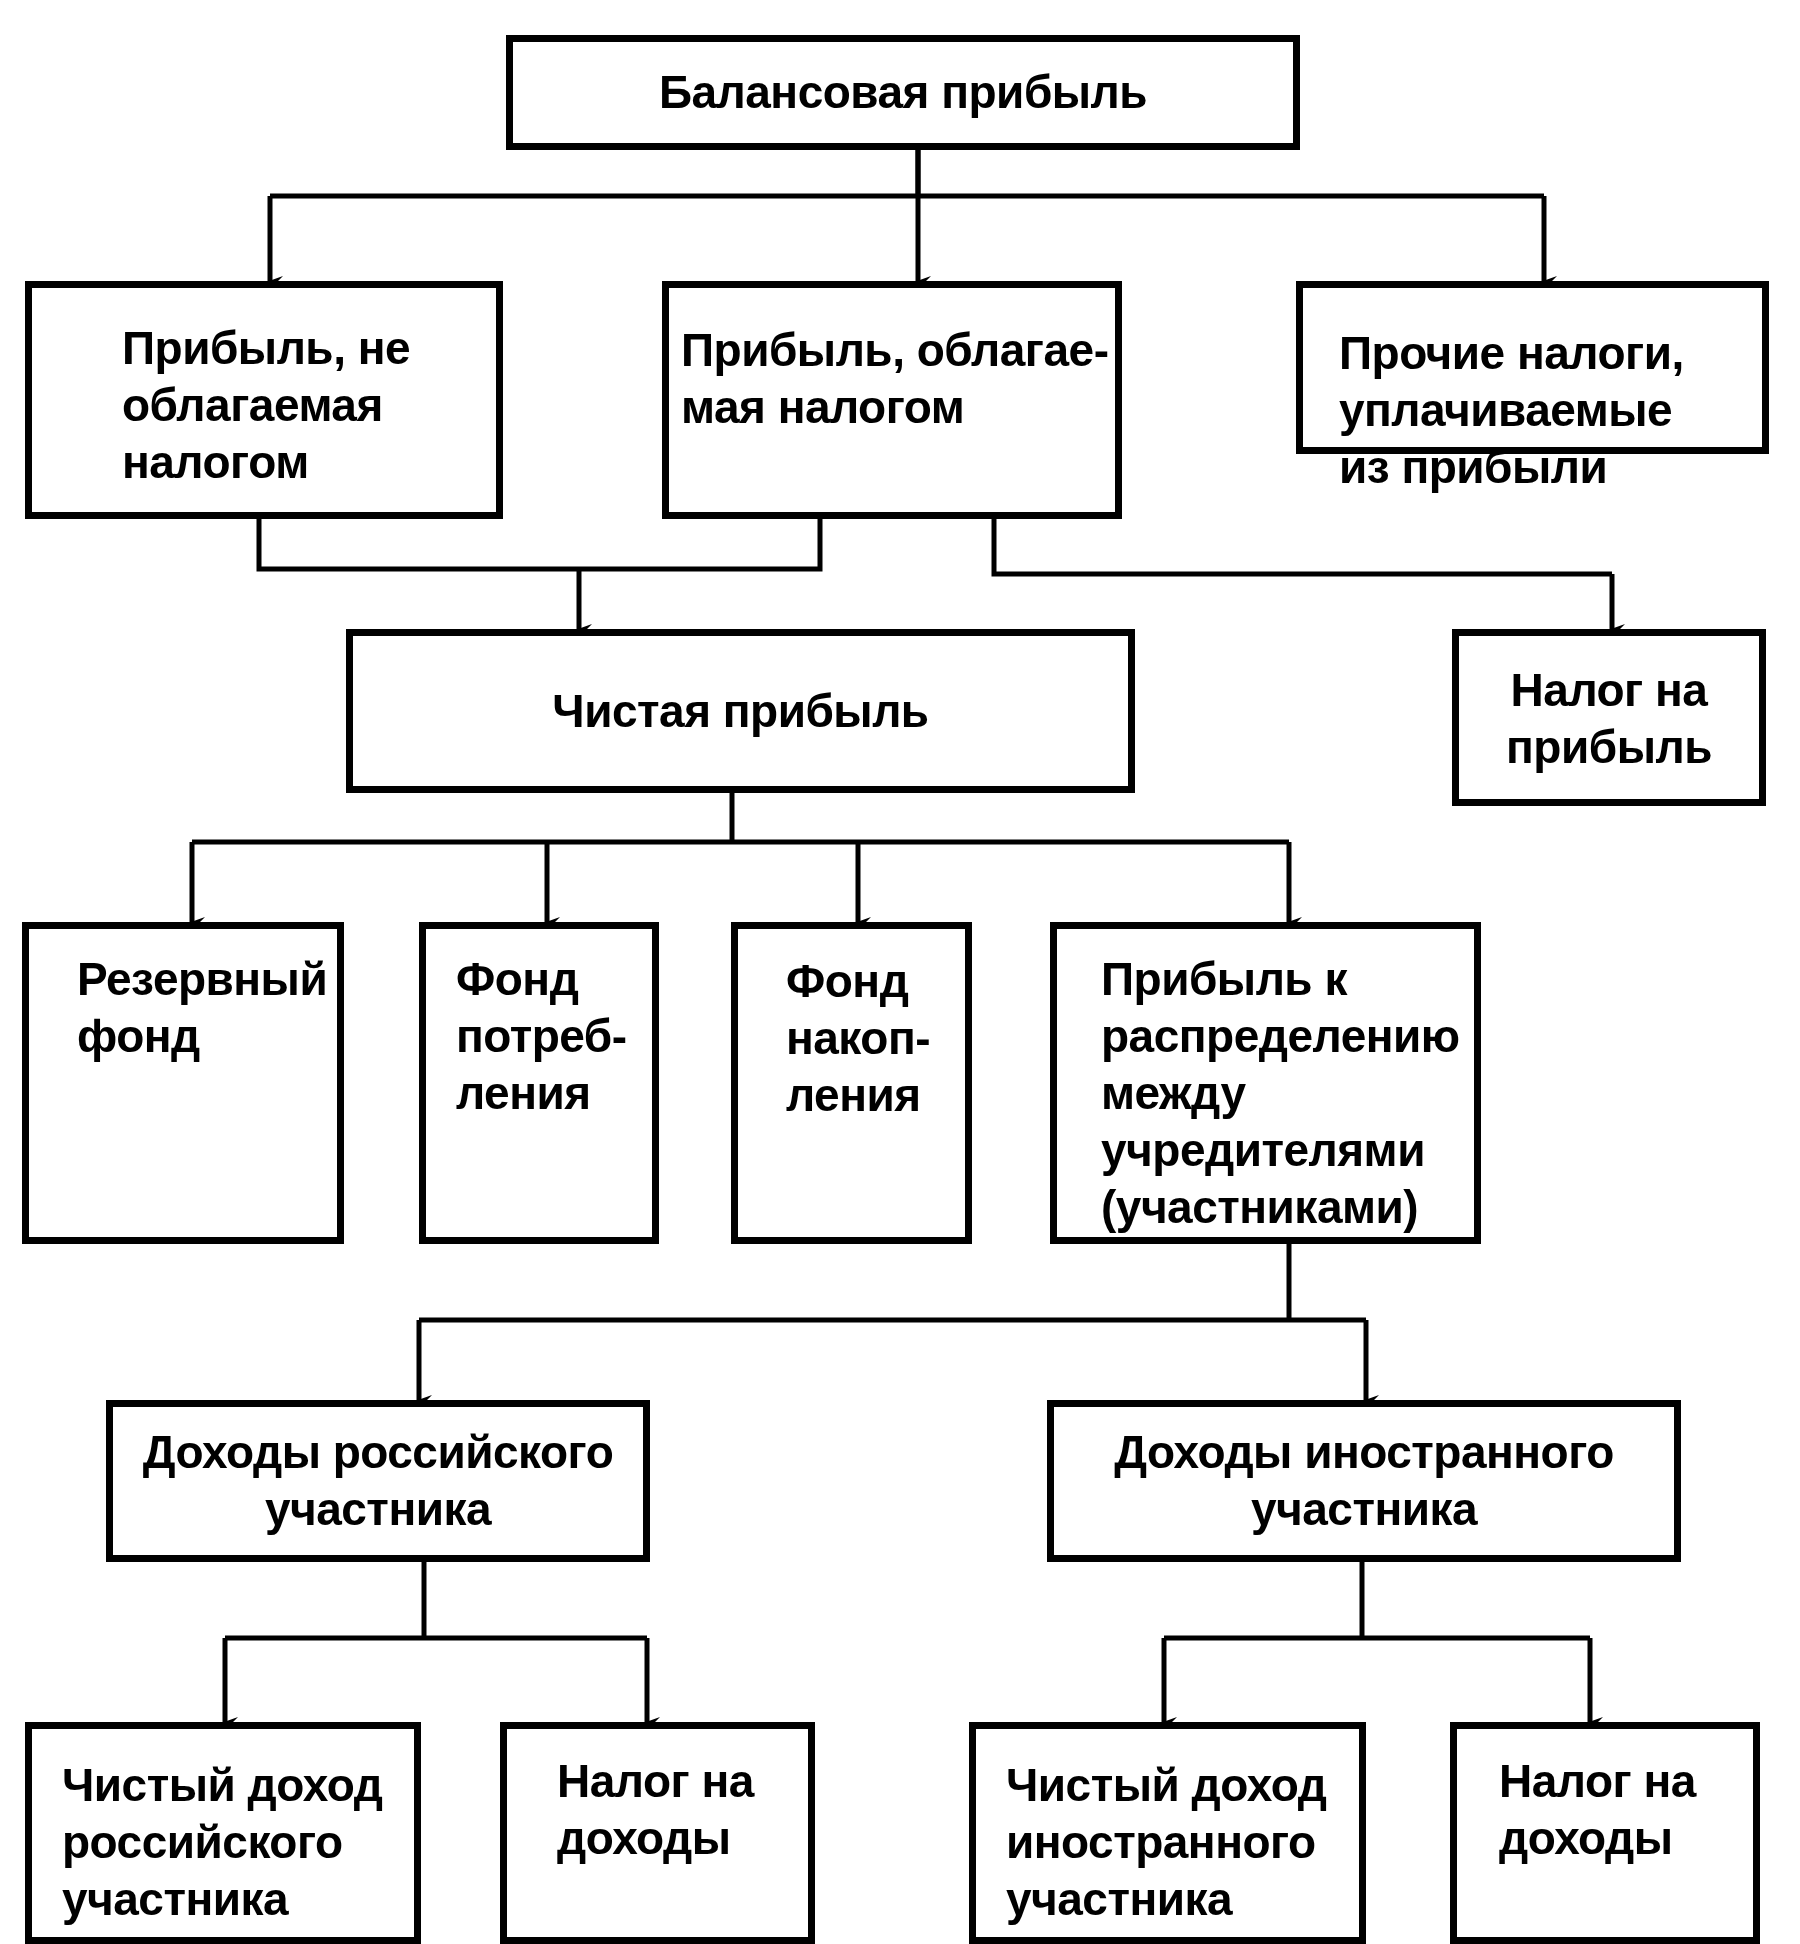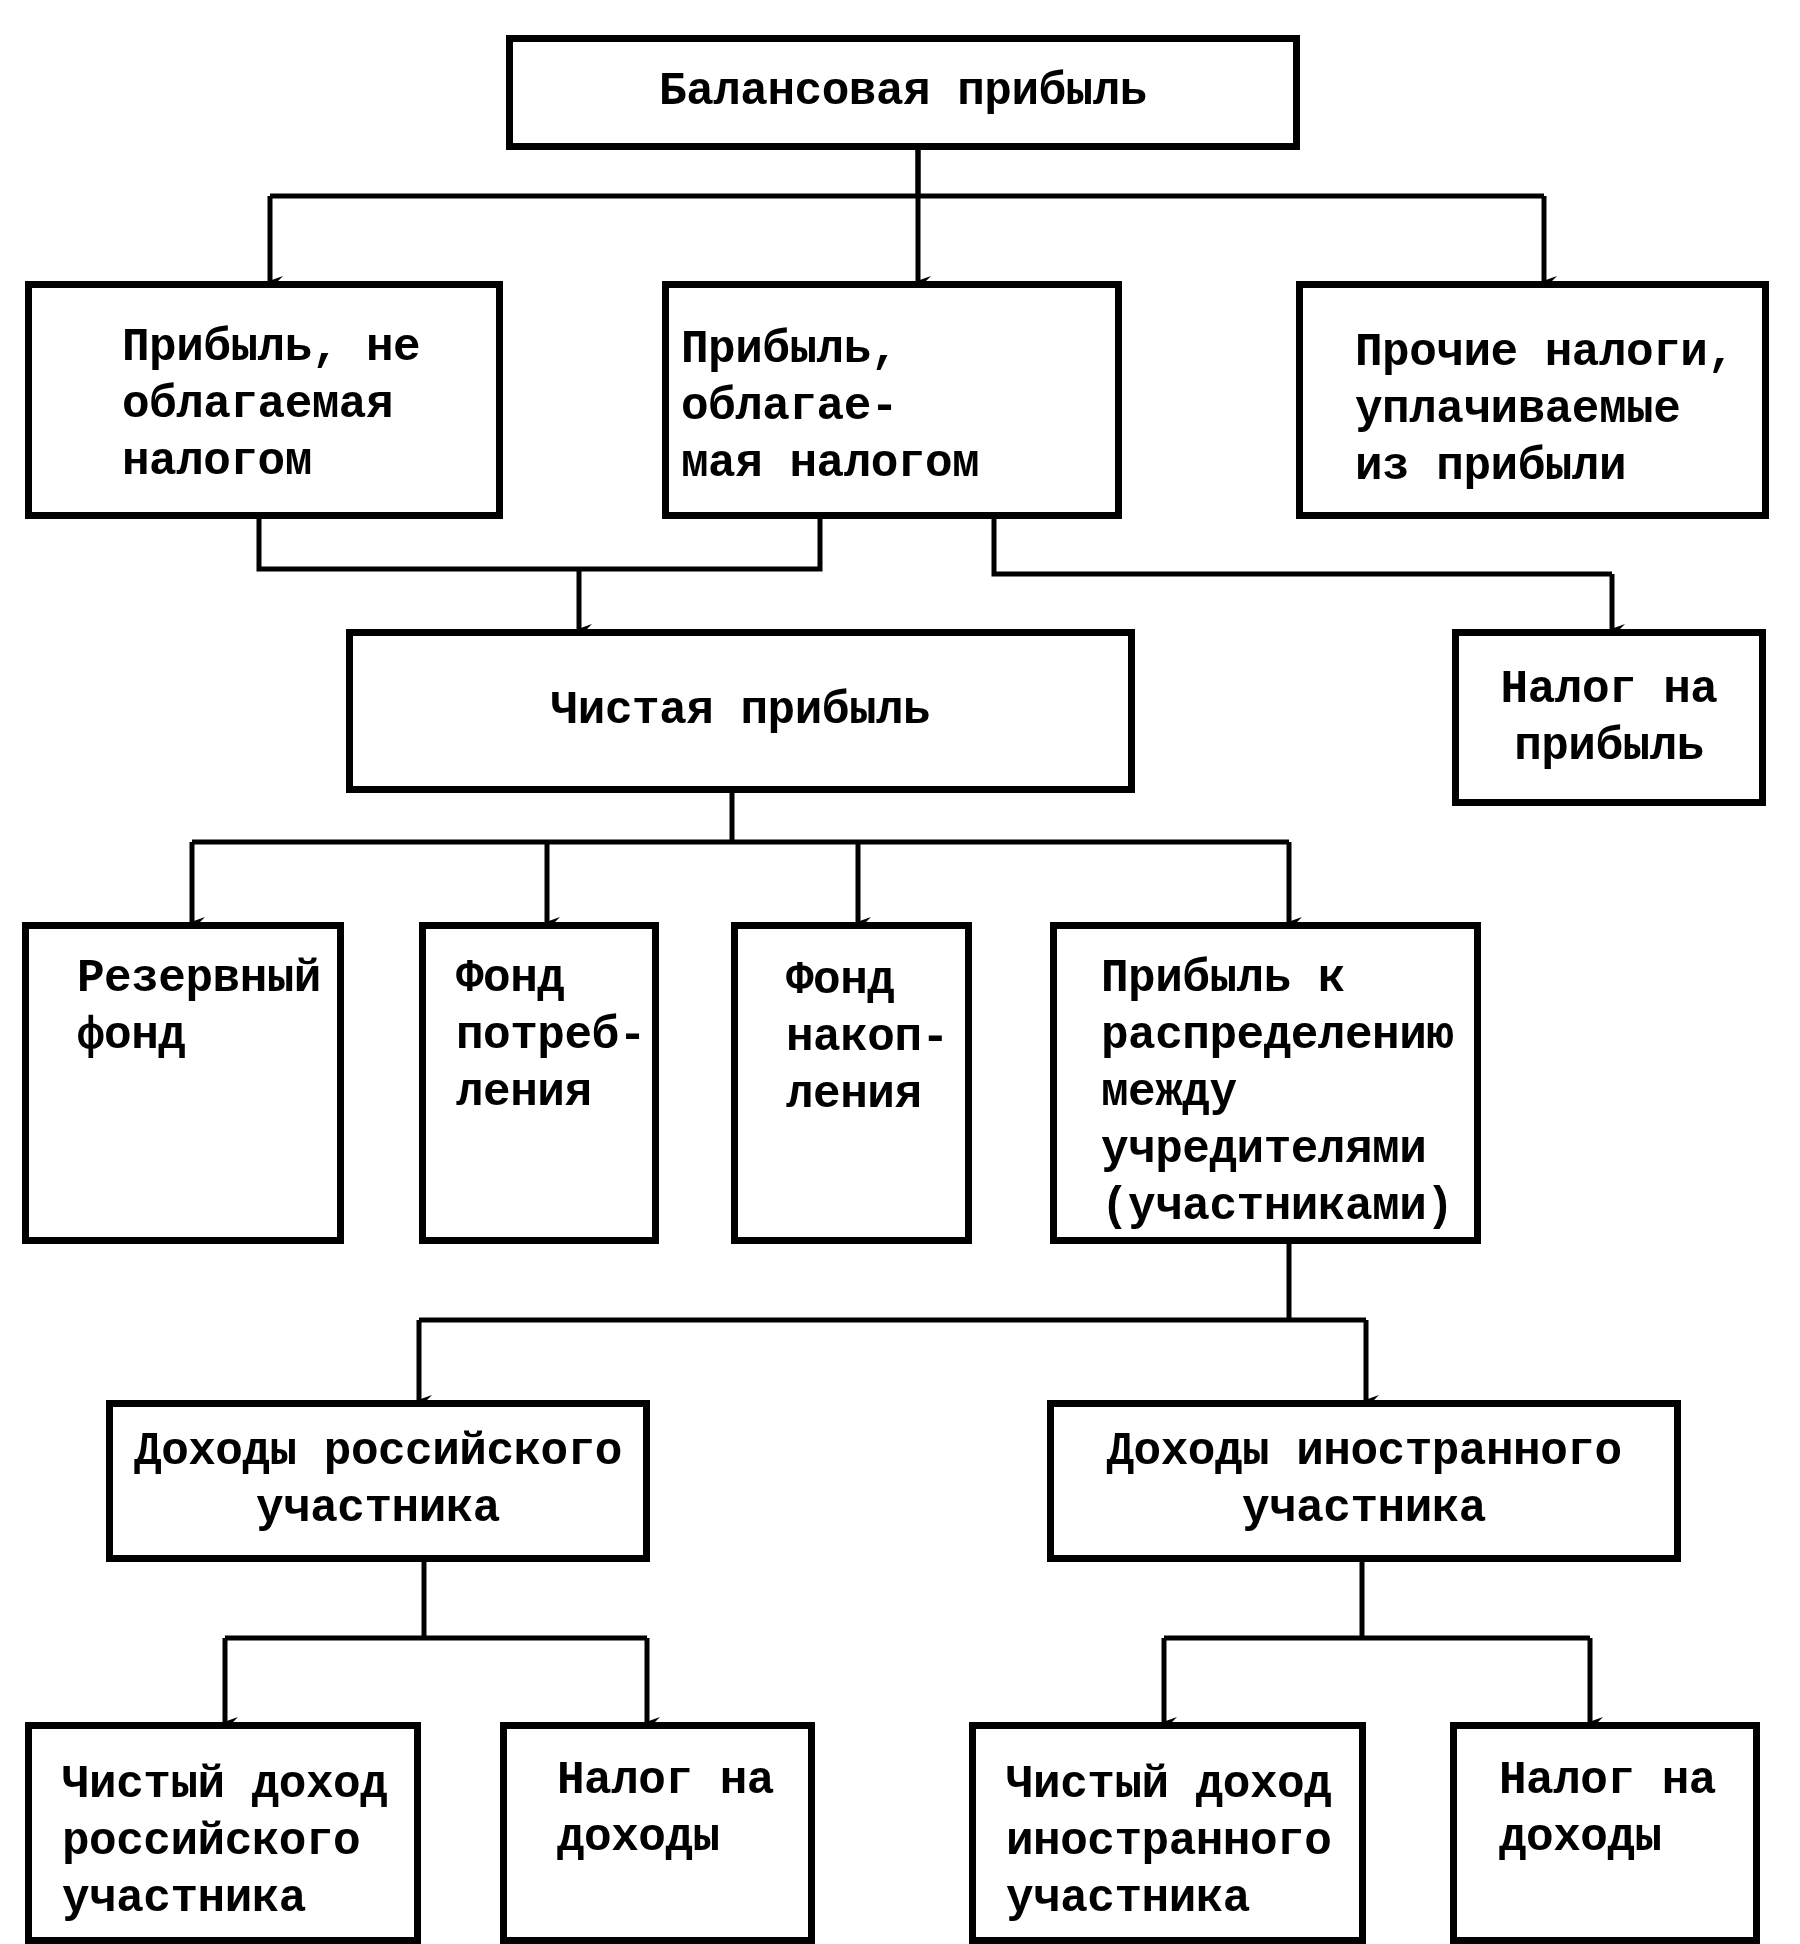--- a/index.html
+++ b/index.html
@@ -2,21 +2,21 @@
 <html><head>
 <meta charset="utf-8">
 <style>
   html, body { margin: 0; padding: 0; background: #ffffff; }
   body { width: 1800px; height: 1944px; position: relative; overflow: hidden;
          font-family: "Liberation Sans", sans-serif; }
   #diagram { position: absolute; left: 0; top: 0; width: 1800px; height: 1944px; }
   .node { position: absolute; box-sizing: border-box; border: 7px solid #000;
           background: #fff; color: #000; font-weight: bold; font-size: 46px;
           line-height: 57px; letter-spacing: -0.5px; }
-  .node .t { display: block; white-space: pre-line; font-family: Liberation Mono, monospace; }
+  .node .t { display: block; white-space: pre-line; }
   .center { text-align: center; display: flex; align-items: center; justify-content: center; }
   .center-top { text-align: center; }
   .left { text-align: left; }
 </style>
 </head>
 <body>
 
 <svg id="diagram" viewBox="0 0 1800 1944" xmlns="http://www.w3.org/2000/svg">
   <defs>
     <marker id="arr" markerWidth="10" markerHeight="14" refX="5" refY="13" orient="auto" markerUnits="userSpaceOnUse" viewBox="0 0 10 14">
@@ -69,21 +69,21 @@
   <span class="t">Прибыль, не
 облагаемая
 налогом</span>
 </div>
 
 <div class="node left" style="left:662px;top:281px;width:460px;height:238px;padding:34px 0 8px 12px;">
   <span class="t">Прибыль, облагае-
 мая налогом</span>
 </div>
 
-<div class="node left" style="left:1296px;top:281px;width:473px;height:238px;padding:37px 0 0 52px;">
+<div class="node left" style="left:1296px;top:281px;width:473px;height:173px;padding:37px 0 0 36px;">
   <span class="t">Прочие налоги,
 уплачиваемые
 из прибыли</span>
 </div>
 
 <div class="node center" style="left:346px;top:629px;width:789px;height:164px;">
   <span class="t">Чистая прибыль</span>
 </div>
 
 <div class="node center-top" style="left:1452px;top:629px;width:314px;height:177px;padding-top:26px;">

